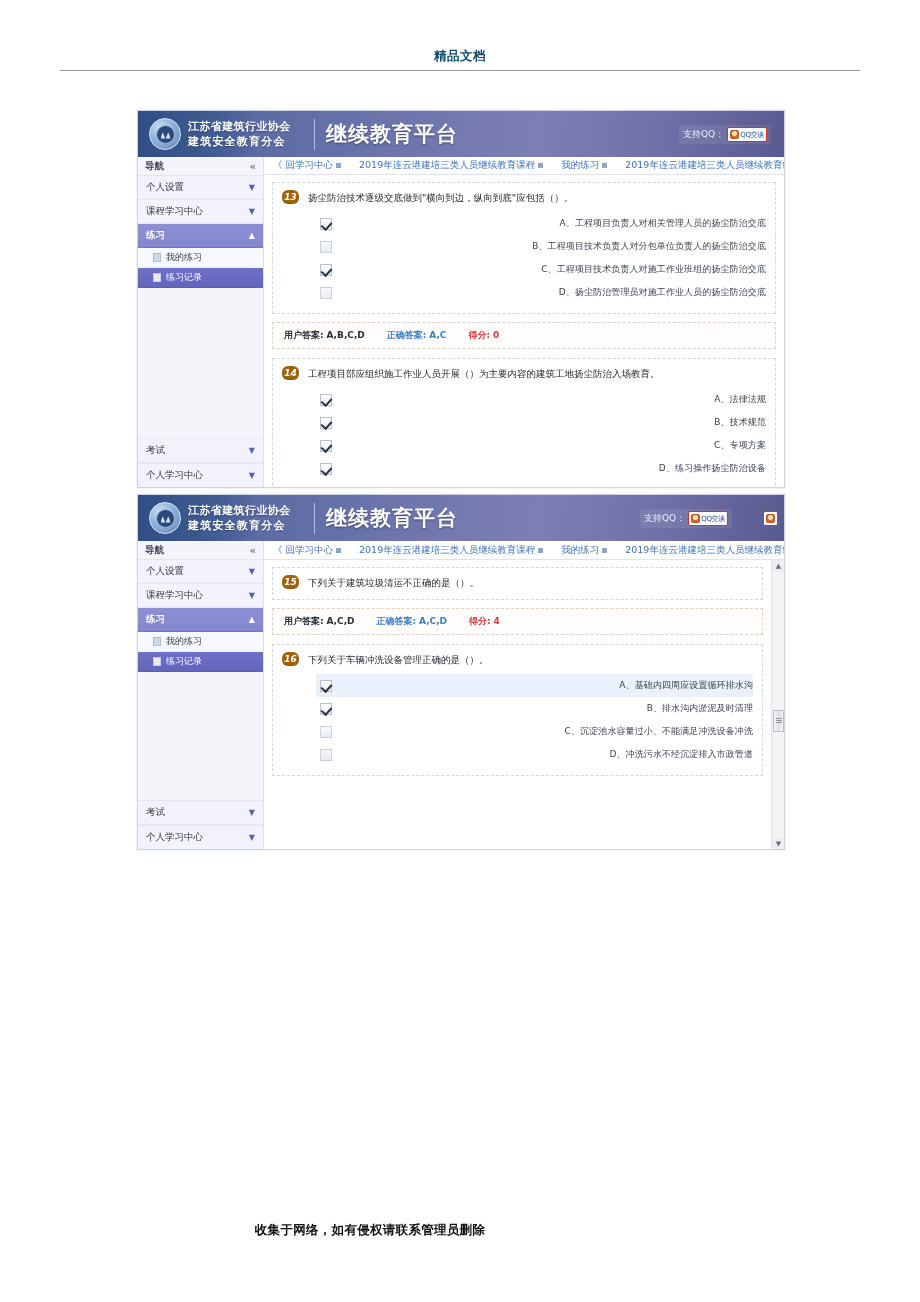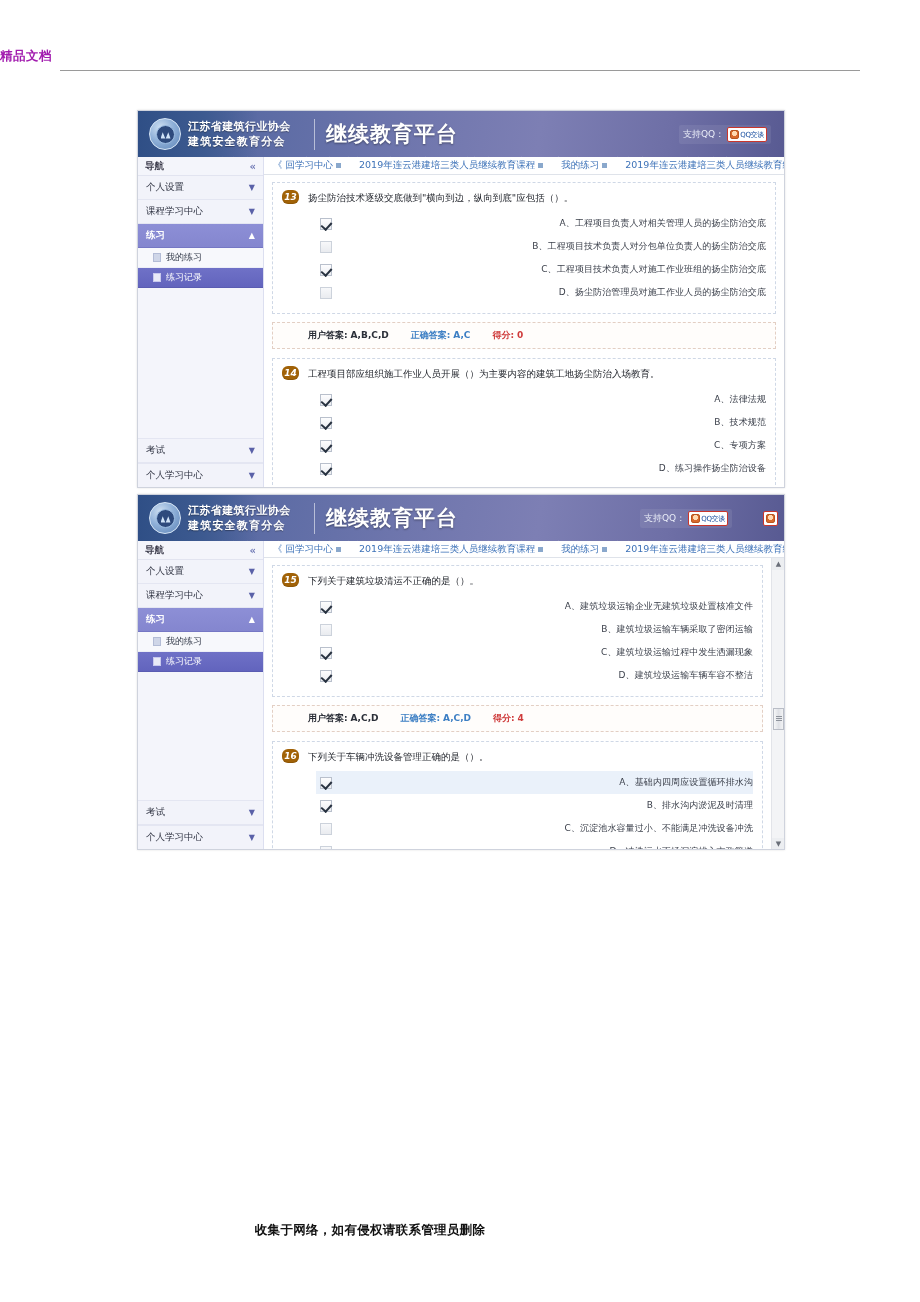--- a/index.html
+++ b/index.html
@@ -5,22 +5,22 @@
   html,body{margin:0;padding:0;}
   body{
     width:920px;height:1302px;background:#ffffff;
     font-family:"DejaVu Sans","Liberation Sans",sans-serif;
     -webkit-font-smoothing:antialiased;
   }
   .page{position:relative;width:920px;height:1302px;overflow:hidden;}
 
   
   .doc-title{
-    position:absolute;left:0;top:48px;width:920px;
-    font-size:12.5px;font-weight:bold;color:#a21caf;letter-spacing:.5px;
+    position:absolute;left:0;top:48px;width:920px;text-align:center;
+    font-size:12.5px;font-weight:bold;color:#0c4a6e;letter-spacing:.5px;
   }
   .doc-rule{
     position:absolute;left:60px;top:70px;width:800px;height:1px;background:#9a9a9a;
   }
   .doc-footer{
     position:absolute;left:0;top:1222px;width:740px;text-align:center;
     font-size:12.5px;font-weight:bold;color:#111;letter-spacing:.3px;
   }
 
   
@@ -182,21 +182,21 @@
   }
   .cbx.dim{background:linear-gradient(180deg,#f7f8fa 0%,#e9ebef 100%);border-color:#ccd2db;}
   .otext{font-size:9px;color:#3a3f4a;letter-spacing:.1px;}
 
   .ansbar{
     border:1px dashed #e3cfc4;background:#fffdfb;box-sizing:border-box;
     padding:6px 11px;margin-bottom:9px;display:flex;align-items:center;gap:22px;
   }
   .ansbar .seg{font-size:9px;white-space:nowrap;}
   .ansbar .k{font-weight:bold;}
-  .k-user{color:#2b2f38;margin-left:24px;}
+  .k-user{color:#2b2f38;}
   .v-user{color:#2b2f38;font-weight:bold;}
   .k-correct{color:#3d7fc4;}
   .v-correct{color:#3d7fc4;font-weight:bold;}
   .k-score{color:#cf3b3b;}
   .v-score{color:#cf3b3b;font-weight:bold;}
 
   
   .vscroll{
     flex:0 0 13px;width:13px;background:#f3f4f6;border-left:1px solid #e2e4e9;
     position:relative;box-sizing:border-box;
@@ -470,38 +470,20 @@
         </div>
 
         <div class="content">
           <div class="qarea">
 
             <div class="qcard">
               <div class="qhead">
                 <span class="qnum">15</span>
                 <span class="qtext">下列关于建筑垃圾清运不正确的是（）。</span>
               </div>
-              <div class="opts">
-                <div class="opt">
-                  <span class="cbx on"></span>
-                  <span class="otext">A、建筑垃圾运输企业无建筑垃圾处置核准文件</span>
-                </div>
-                <div class="opt">
-                  <span class="cbx dim"></span>
-                  <span class="otext">B、建筑垃圾运输车辆采取了密闭运输</span>
-                </div>
-                <div class="opt">
-                  <span class="cbx on"></span>
-                  <span class="otext">C、建筑垃圾运输过程中发生洒漏现象</span>
-                </div>
-                <div class="opt">
-                  <span class="cbx on"></span>
-                  <span class="otext">D、建筑垃圾运输车辆车容不整洁</span>
-                </div>
-              </div>
             </div>
 
             <div class="ansbar">
               <span class="seg">
                 <span class="k k-user">用户答案:</span>
                 <span class="v-user">A,C,D</span>
               </span>
               <span class="seg">
                 <span class="k k-correct">正确答案:</span>
                 <span class="v-correct">A,C,D</span>

